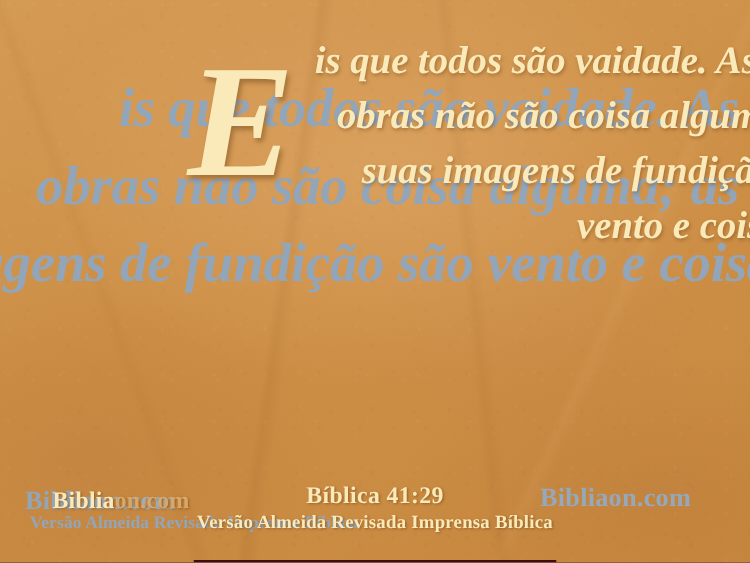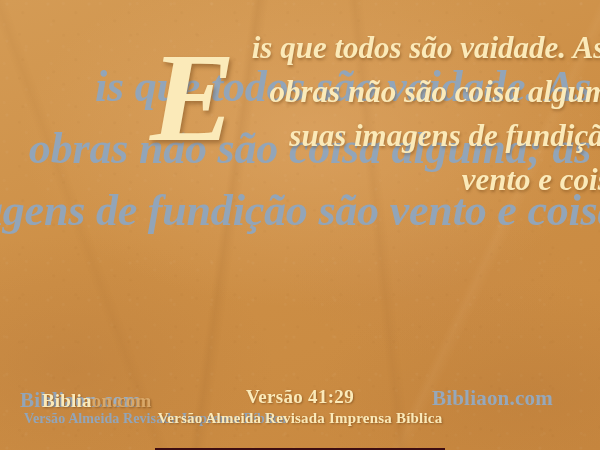--- a/index.html
+++ b/index.html
@@ -213,19 +213,19 @@
   </div>
 
   <div id="verse-block">
     <span class="dropcap">E</span><span>is que todos são vaidade. As suas obras não são coisa alguma; as suas imagens de fundição são vento e coisa vã.</span>
   </div>
 
   <div id="logo">
     <span>Biblia</span><span class="logo-dim">on.com</span>
   </div>
 
-  <div id="reference">Versão 41:29</div>
+  <div id="reference">Bíblica 41:29</div>
 
   <div id="version">Versão Almeida Revisada Imprensa Bíblica</div>
 
   <div id="bottom-rule"></div>
 
 </div>
 
 </body></html>

